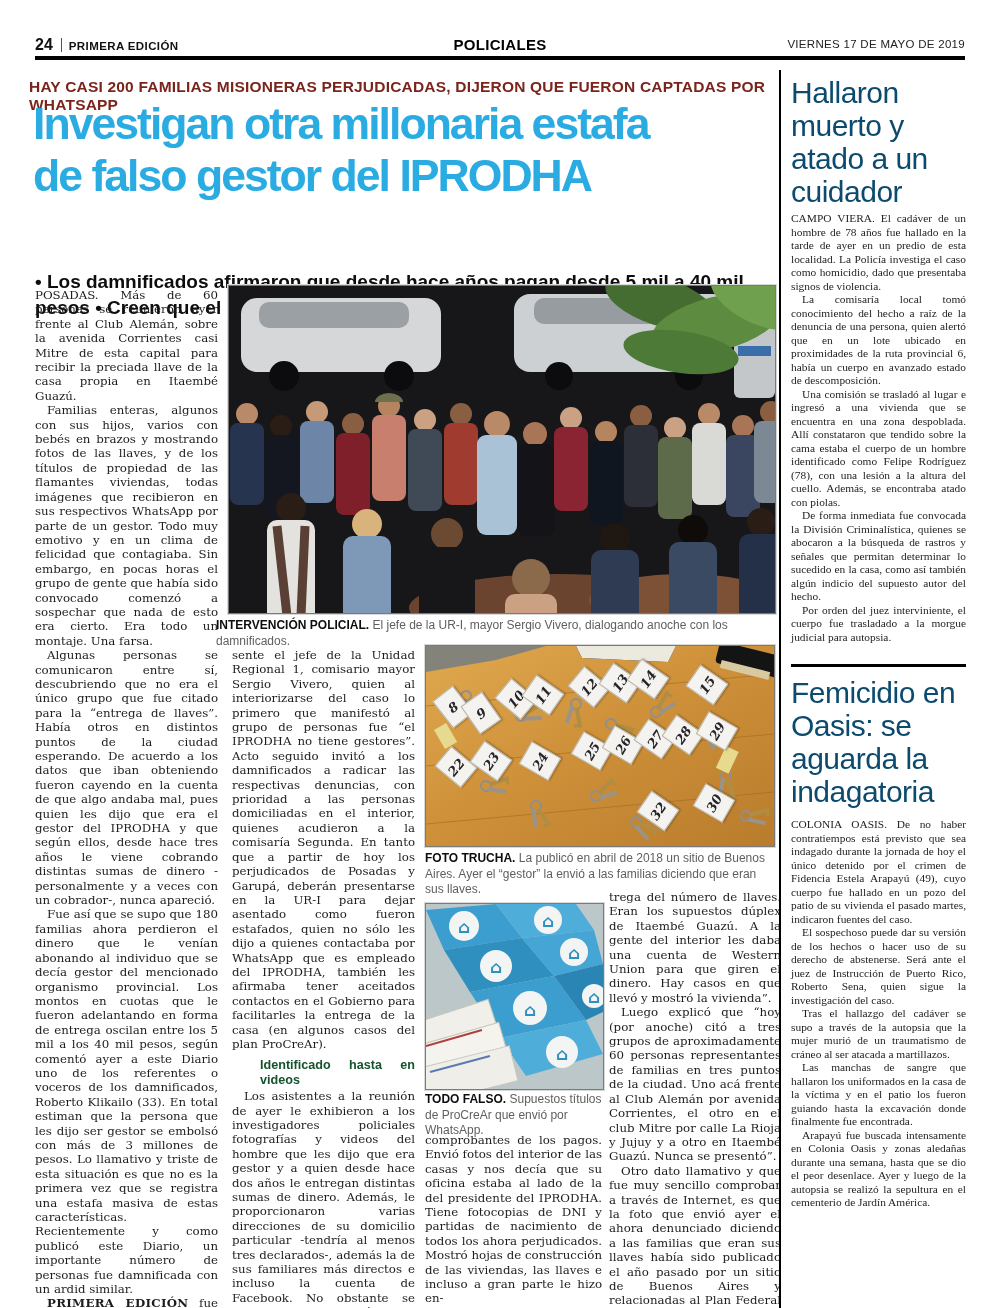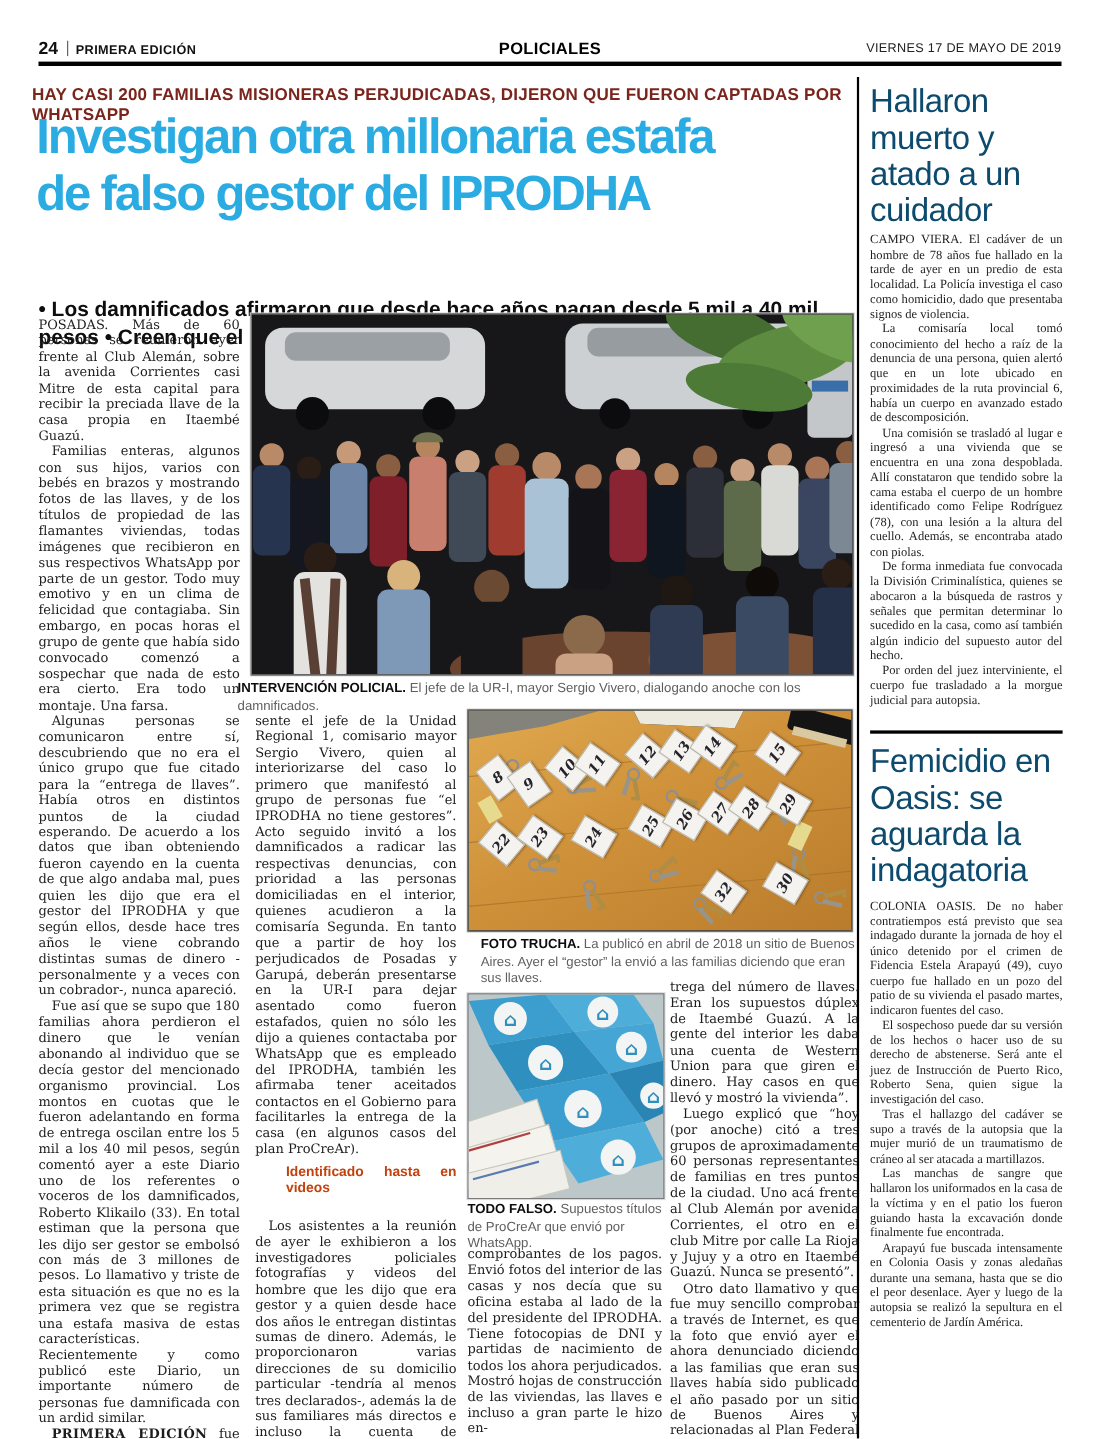--- a/index.html
+++ b/index.html
@@ -20,35 +20,35 @@
   .headline{top:98px;left:33px;width:750px;font-family:"Liberation Sans",sans-serif;
             font-weight:800;color:#2aace3;font-size:45px;line-height:52px;letter-spacing:-2px;
             transform:scaleX(.99);transform-origin:left top;white-space:nowrap;}
   .subhead{top:221px;left:35px;width:748px;font-family:"Liberation Sans",sans-serif;
            font-size:19px;line-height:26px;font-weight:bold;color:#0d0d0d;margin-top:48px;}
   
   .bodycol{font-size:11.8px;line-height:14.4px;text-align:justify;color:#1d1d1f;}
   .bodycol p{margin:0;text-indent:12px;}
   .bodycol p.ni{text-indent:0;}
   .bodycol .bsub{font-family:"Liberation Sans",sans-serif;font-weight:bold;font-size:12.6px;
-                 margin:7px 0 20px 0;text-indent:0;color:#c2410c;padding-left:28px;}
+                 margin:7px 0 2px 0;text-indent:0;color:#14532d;padding-left:28px;}
   .lead-bold{font-weight:bold;letter-spacing:.3px;}
   .col1{top:288px;left:35px;width:183px;}
   .col2{top:648px;left:232px;width:183px;}
   .col3{top:1133px;left:425px;width:177px;}
   .col4{top:890px;left:609px;width:172px;}
   
   .photo{border:1px solid #7a7a7a;box-shadow:0 0 0 1px #d9d9d9;overflow:hidden;background:#222;}
   .crowd{top:285px;left:228px;width:546px;height:327px;}
   .keysp{top:645px;left:425px;width:348px;height:200px;}
   .procr{top:903px;left:425px;width:177px;height:185px;background:#b9c4c6;}
   .caption{font-family:"Liberation Sans",sans-serif;font-size:12px;line-height:15.5px;color:#5f5f5f;}
   .caption .cl{font-weight:bold;color:#0d0d0d;}
   .cap1{top:618px;left:216px;width:548px;}
-  .cap2{top:851px;left:437px;width:352px;}
+  .cap2{top:851px;left:425px;width:352px;}
   .cap3{top:1092px;left:425px;width:177px;}
   
   .tags-layer{position:absolute;inset:0;}
   .key-tag{position:absolute;width:24px;height:32px;background:#f4f3ef;border:1px solid #b9b4a8;
            box-shadow:1px 1px 2px rgba(60,30,0,.45);display:flex;align-items:center;justify-content:center;
            font-family:"DejaVu Serif",serif;font-style:italic;font-weight:bold;font-size:13px;color:#26242a;}
   
   .vrule{top:70px;left:779px;width:2px;height:1238px;background:#000;}
   .sb-h{left:791px;width:178px;font-family:"Liberation Sans",sans-serif;font-weight:normal;
         font-size:30px;line-height:33px;letter-spacing:-.5px;color:#0c4a6e;}

